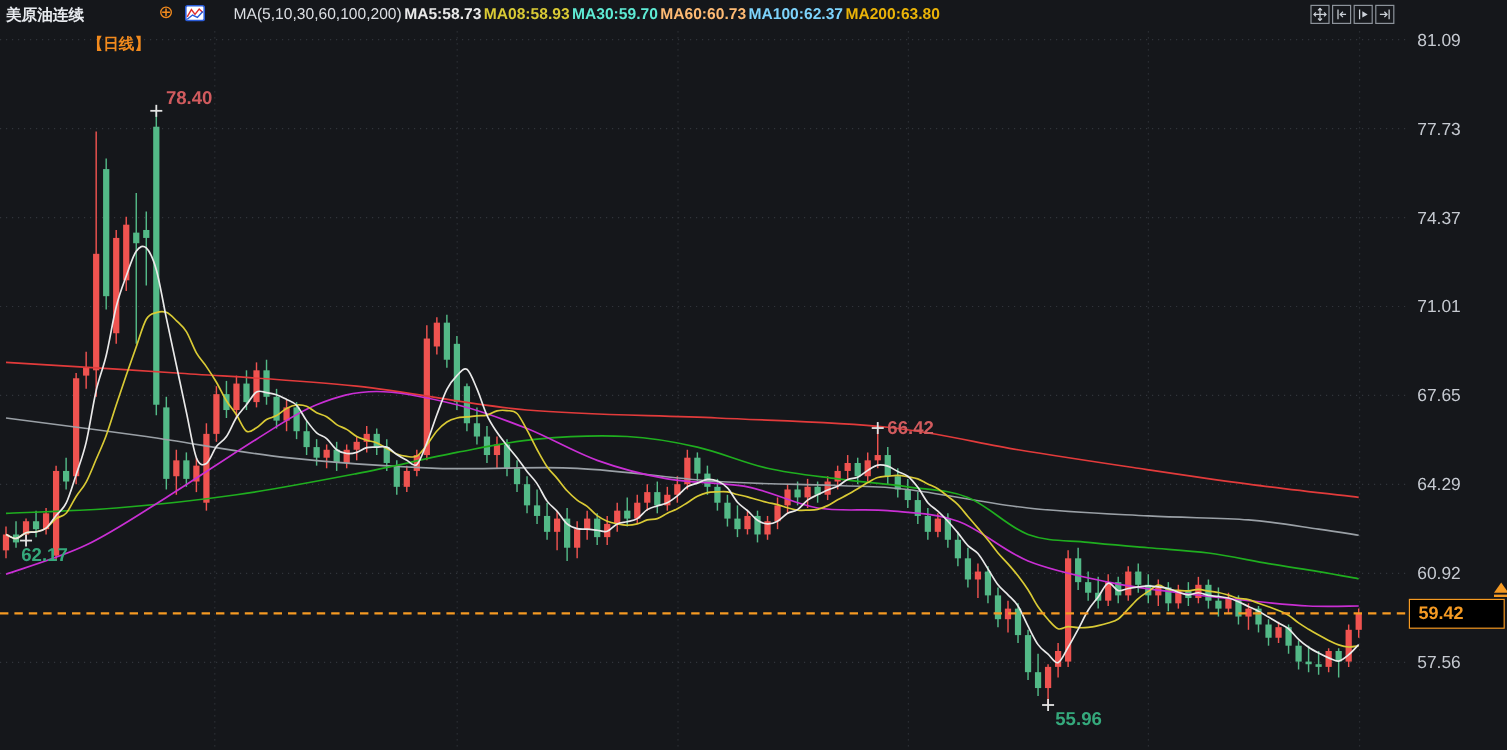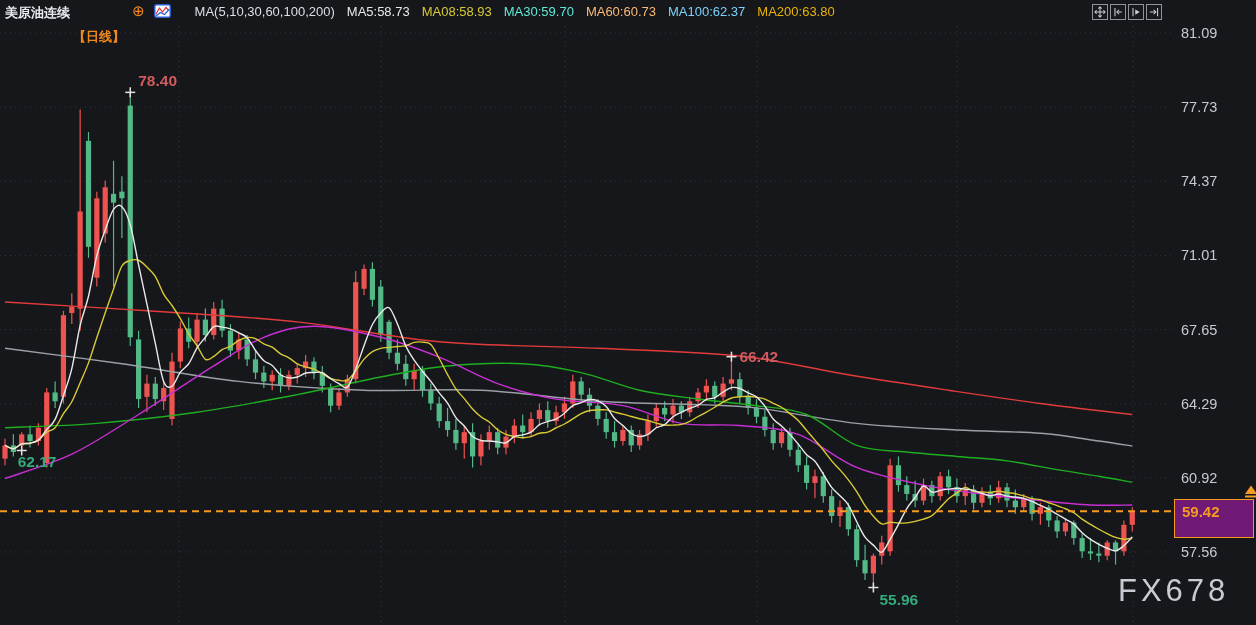--- a/index.html
+++ b/index.html
@@ -6,26 +6,26 @@
   #app{position:relative;width:1256px;height:625px;background:#15171b;overflow:hidden;
        font-family:"Liberation Sans",sans-serif;-webkit-font-smoothing:antialiased;}
   #chart{position:absolute;left:0;top:0;z-index:1;}
   .header{position:absolute;top:4px;left:5px;display:flex;align-items:flex-start;z-index:6;
           font-size:13px;white-space:nowrap;}
   .sym{color:#e8ebef;font-weight:700;}
   .period{color:#f28a1d;font-weight:700;margin-left:3px;margin-top:24px;}
   .plus{color:#f28a1d;font-size:15px;margin-left:7px;line-height:14px;cursor:pointer;}
   .kicon{margin-left:9px;display:inline-flex;cursor:pointer;}
   .ind{color:#dcdfe4;margin-left:24px;}
-  .ma-item{margin-left:12px;font-weight:400;}
+  .ma-item{margin-left:2px;font-weight:700;}
   .toolbar{position:absolute;top:4px;left:1092px;display:flex;gap:2px;z-index:6;}
   .tbtn{width:16px;height:16px;border:1px solid #8d939b;background:#17191d;color:#ccd1d8;
         display:flex;align-items:center;justify-content:center;cursor:pointer;box-sizing:border-box;}
-  .price-tag{position:absolute;left:1174px;width:80px;height:39px;border:1px solid #f59a23;
-        background:#701a75;color:#f59a23;font-size:15px;font-weight:700;line-height:23px;
+  .price-tag{position:absolute;left:1174px;width:80px;height:25px;border:1px solid #f59a23;
+        background:#000000;color:#f59a23;font-size:15px;font-weight:700;line-height:23px;
         padding-left:7px;box-sizing:border-box;z-index:5;}
   .alert{position:absolute;left:1244px;z-index:5;}
   .watermark{position:absolute;left:1118px;top:573px;font-size:31px;color:#c7ccd4;
         letter-spacing:4px;z-index:4;}
 </style>
 </head>
 <body>
 
 <div id="app">
 
@@ -393,15 +393,14 @@
 
   <div class="price-tag" style="top: 498.659px;">59.42</div>
 
   <div class="alert" style="top: 485.159px;">
     <svg width="16" height="14" viewBox="0 0 16 14">
       <path d="M7 0.5 L13 9 H1 Z" fill="#f59a23"></path>
       <rect x="1" y="10.5" width="14" height="2" fill="#f59a23"></rect>
     </svg>
   </div>
 
-  <div class="watermark">FX678</div>
 
 </div>
 
 </body></html>

